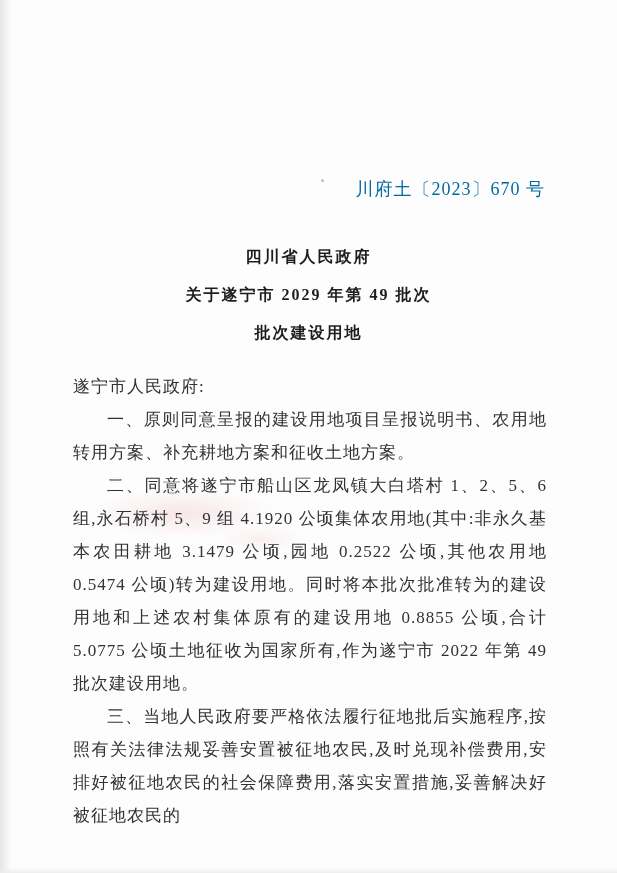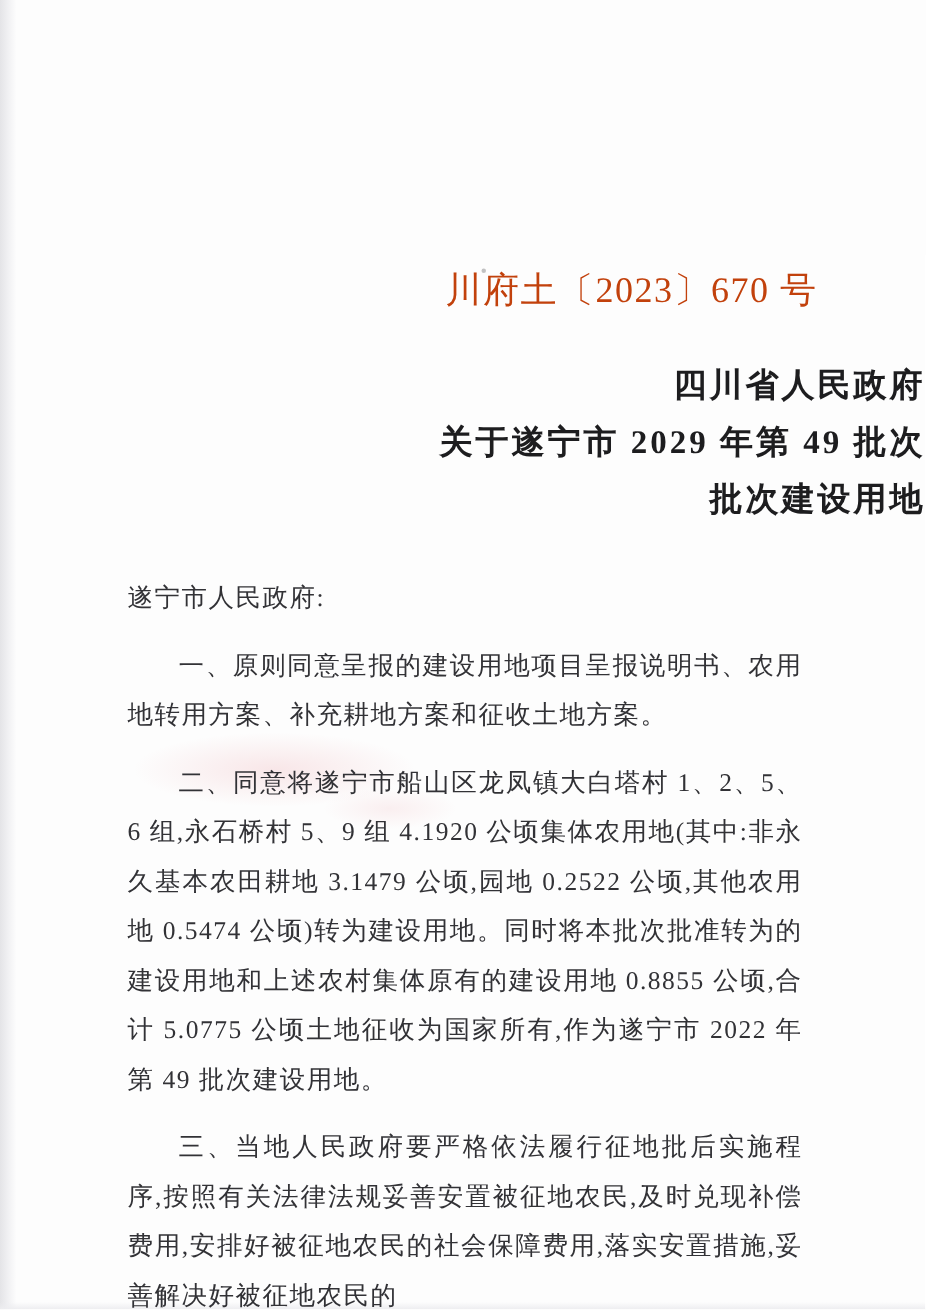--- a/index.html
+++ b/index.html
@@ -52,50 +52,50 @@
     width: 3px; height: 3px;
     border-radius: 50%;
     background: #8f8f92;
     opacity: 0.55;
     pointer-events: none;
   }
   .doc-number {
     position: absolute;
     top: 177px;
     right: 72px;
-    font-size: 24px;
+    font-size: 18px;
     letter-spacing: 1px;
-    color: #c2410c;
+    color: #0369a1;
     white-space: nowrap;
   }
   .doc-title {
     position: absolute;
     top: 238px;
     left: 0;
     width: 100%;
-    text-align: right;
-    font-size: 22px;
+    text-align: center;
+    font-size: 16px;
     font-weight: bold;
     line-height: 38px;
     letter-spacing: 2px;
     color: #1d1d1f;
   }
   .doc-body {
     position: absolute;
     top: 370px;
     left: 73px;
     width: 474px;
     font-size: 17px;
     line-height: 33px;
     letter-spacing: 1px;
     text-align: justify;
     color: #323236;
   }
   .doc-body p {
-    margin: 12px;
+    margin: 0;
   }
   .para {
     text-indent: 2em;
   }
 </style>
 </head>
 <body>
 
 <div class="page">
 

